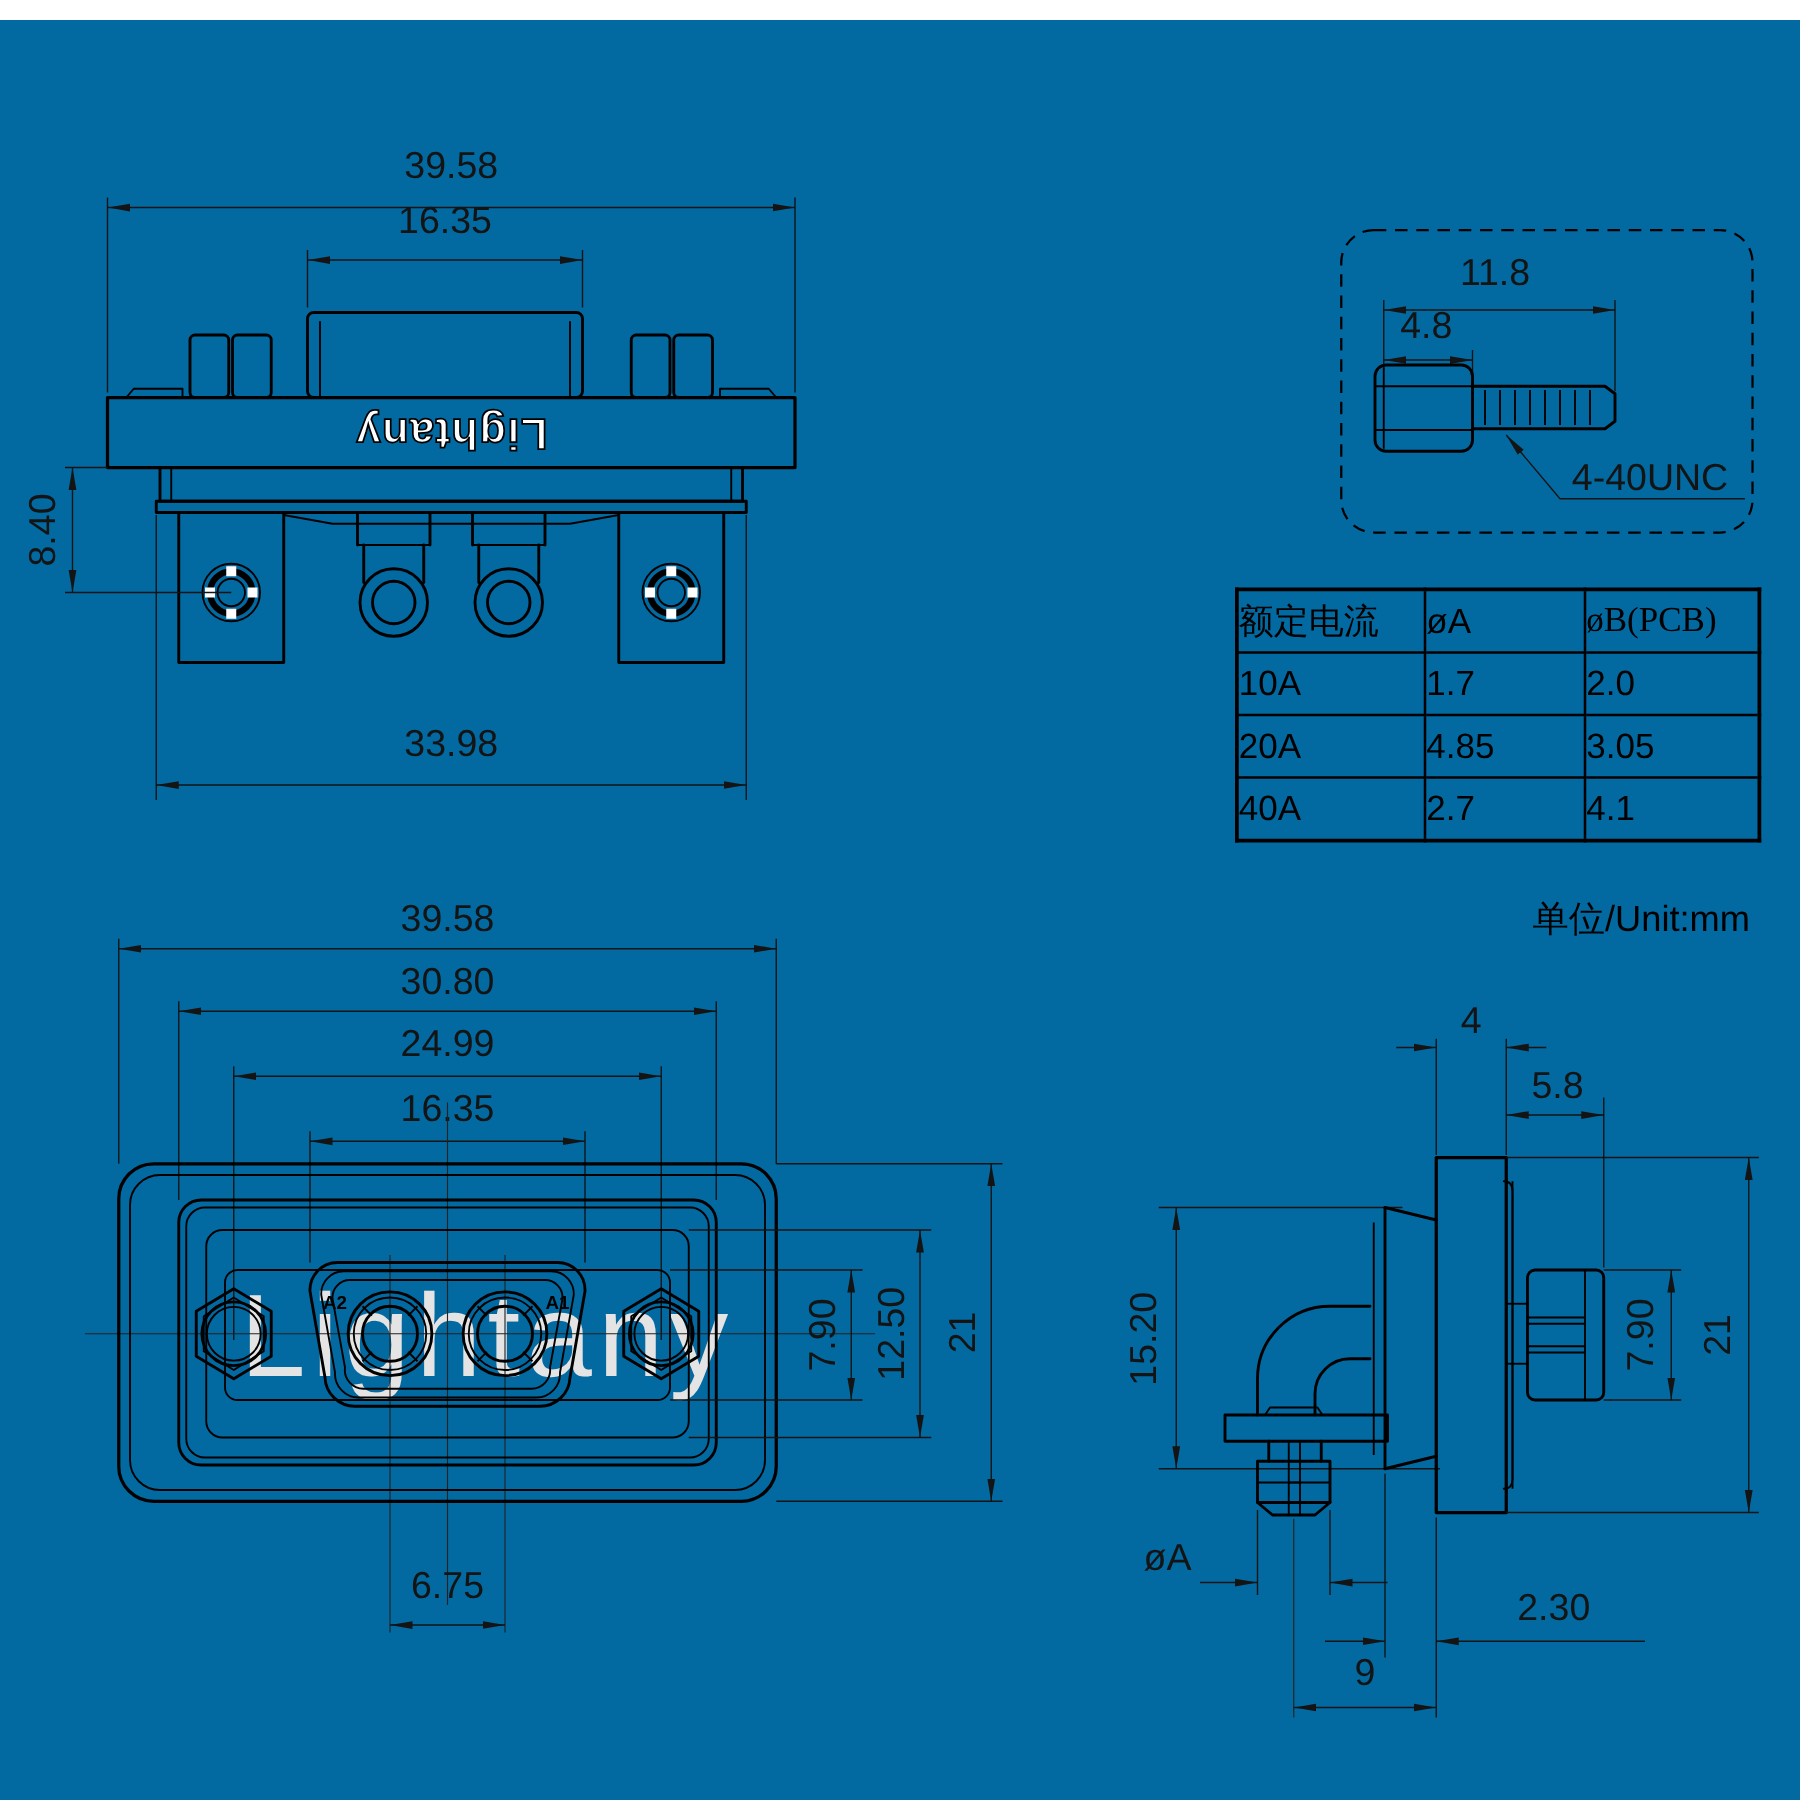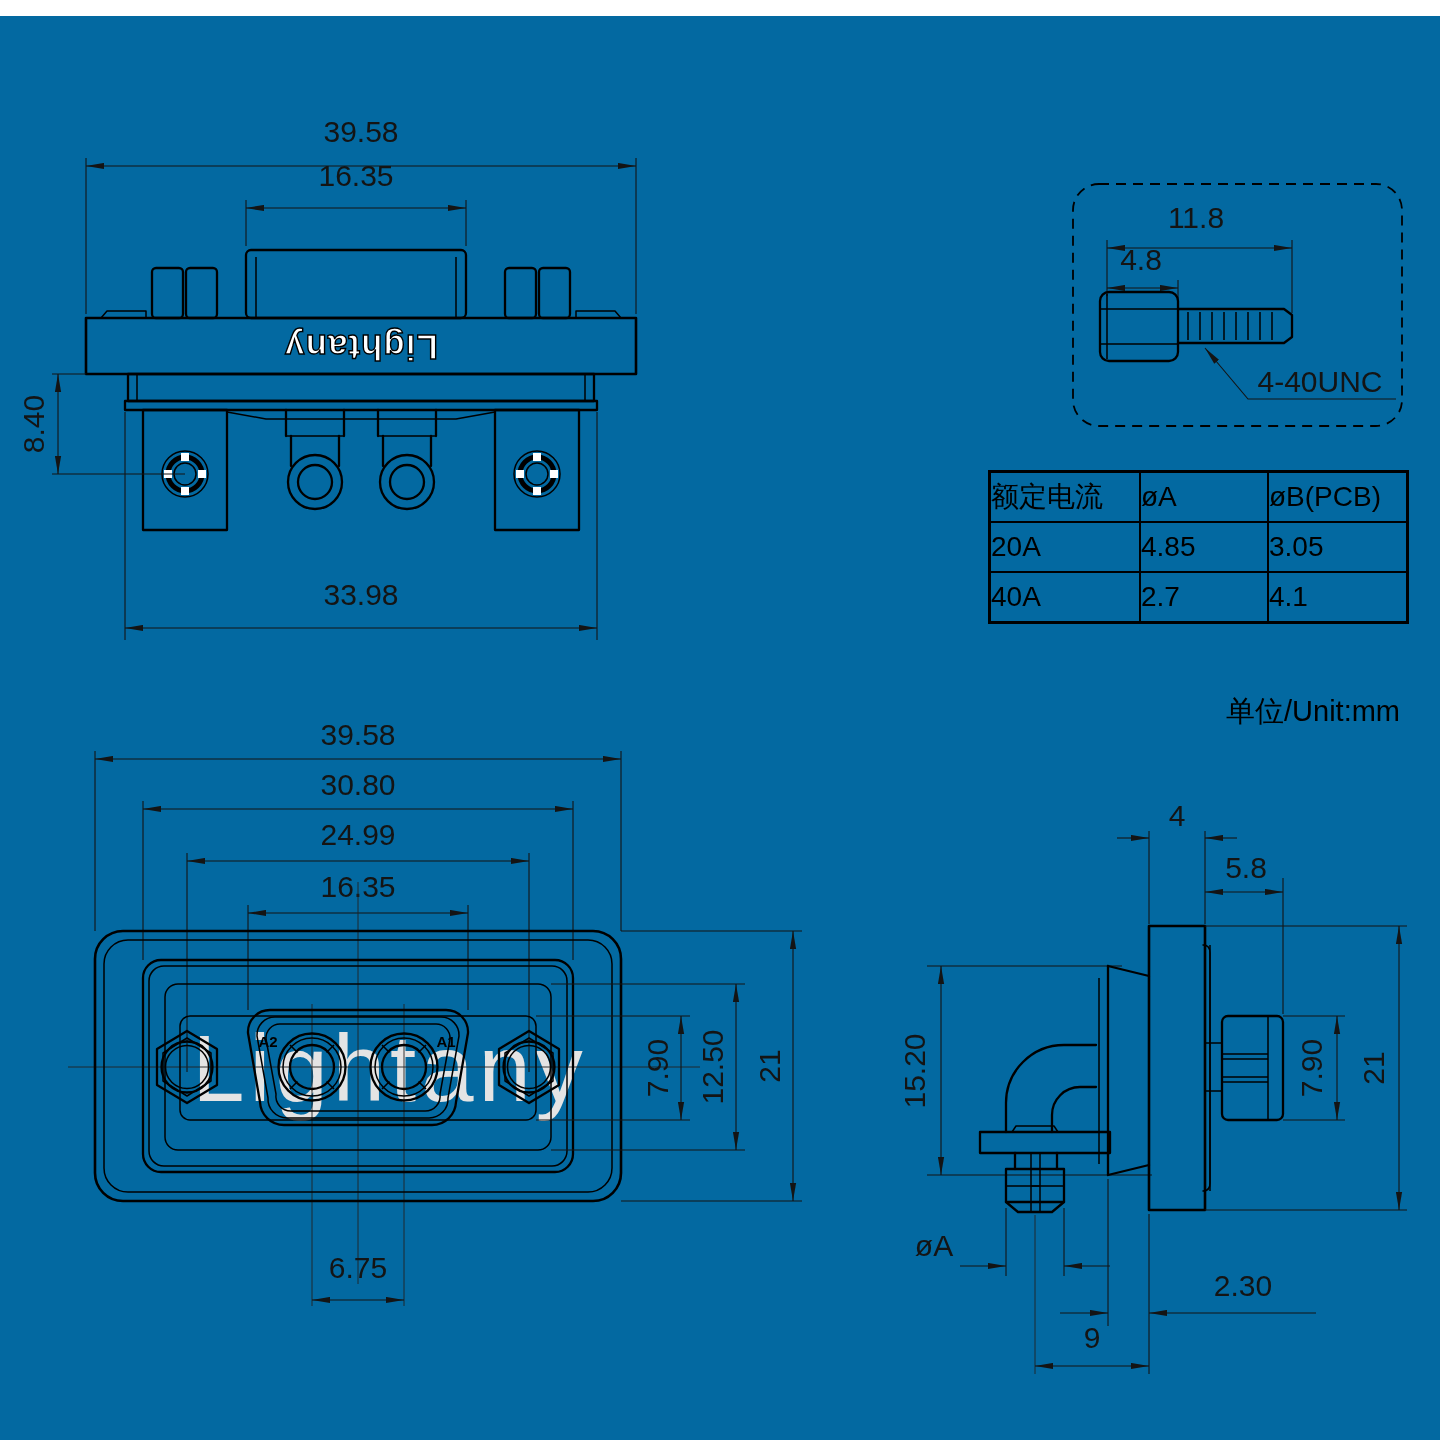--- a/index.html
+++ b/index.html
@@ -12,22 +12,22 @@
         text-anchor:middle;letter-spacing:1px;}
   .wm{font-size:94px;fill:#e4e4e4;text-anchor:middle;letter-spacing:5px;}
   .o2{stroke:#000;stroke-width:2.3;fill:none;stroke-linejoin:round;stroke-linecap:round;}
   .o3{stroke:#000;stroke-width:2.6;fill:none;stroke-linejoin:round;}
   .o1{stroke:#000;stroke-width:1.5;fill:none;stroke-linejoin:round;}
   .d{stroke:#141414;stroke-width:1.1;fill:none;}
   .c{stroke:#222;stroke-width:0.9;fill:none;}
   .spec-table{position:absolute;left:988px;top:454px;border-collapse:collapse;table-layout:fixed;
               font-size:28px;color:#000;border:3px solid #000;}
   .spec-table td{border:2px solid #000;vertical-align:middle;padding:0;height:48px;}
-  .col1{width:148px;} .col2{width:126px;} .col3{width:137px;}
-  .unit-note{position:absolute;left:988px;top:676px;width:412px;text-align:right;
+  .col1{width:148px;} .col2{width:126px;} .col3{width:137px;font-family:Liberation Serif, serif;}
+  .unit-note{position:absolute;left:988px;top:700px;width:412px;text-align:right;
              font-size:29px;color:#000;}
 </style>
 </head>
 <body>
 
 <div class="canvas">
 <svg width="1440" height="1440" viewBox="0 0 1440 1440">
   <defs>
     <marker id="arr" markerUnits="userSpaceOnUse" markerWidth="18" markerHeight="7" viewBox="0 0 18 7" refX="18" refY="3.5" orient="auto-start-reverse">
       <path d="M18 3.5 L0 0.4 L0 6.6 Z" fill="#141414"></path>
@@ -363,20 +363,25 @@
 
   
   <table class="spec-table">
     <tbody>
       <tr>
         <td class="col1">额定电流</td>
         <td class="col2">øA</td>
         <td class="col3">øB(PCB)</td>
       </tr>
       <tr>
+        <td>10A</td>
+        <td>1.7</td>
+        <td>2.0</td>
+      </tr>
+      <tr>
         <td>20A</td>
         <td>4.85</td>
         <td>3.05</td>
       </tr>
       <tr>
         <td>40A</td>
         <td>2.7</td>
         <td>4.1</td>
       </tr>
     </tbody>

